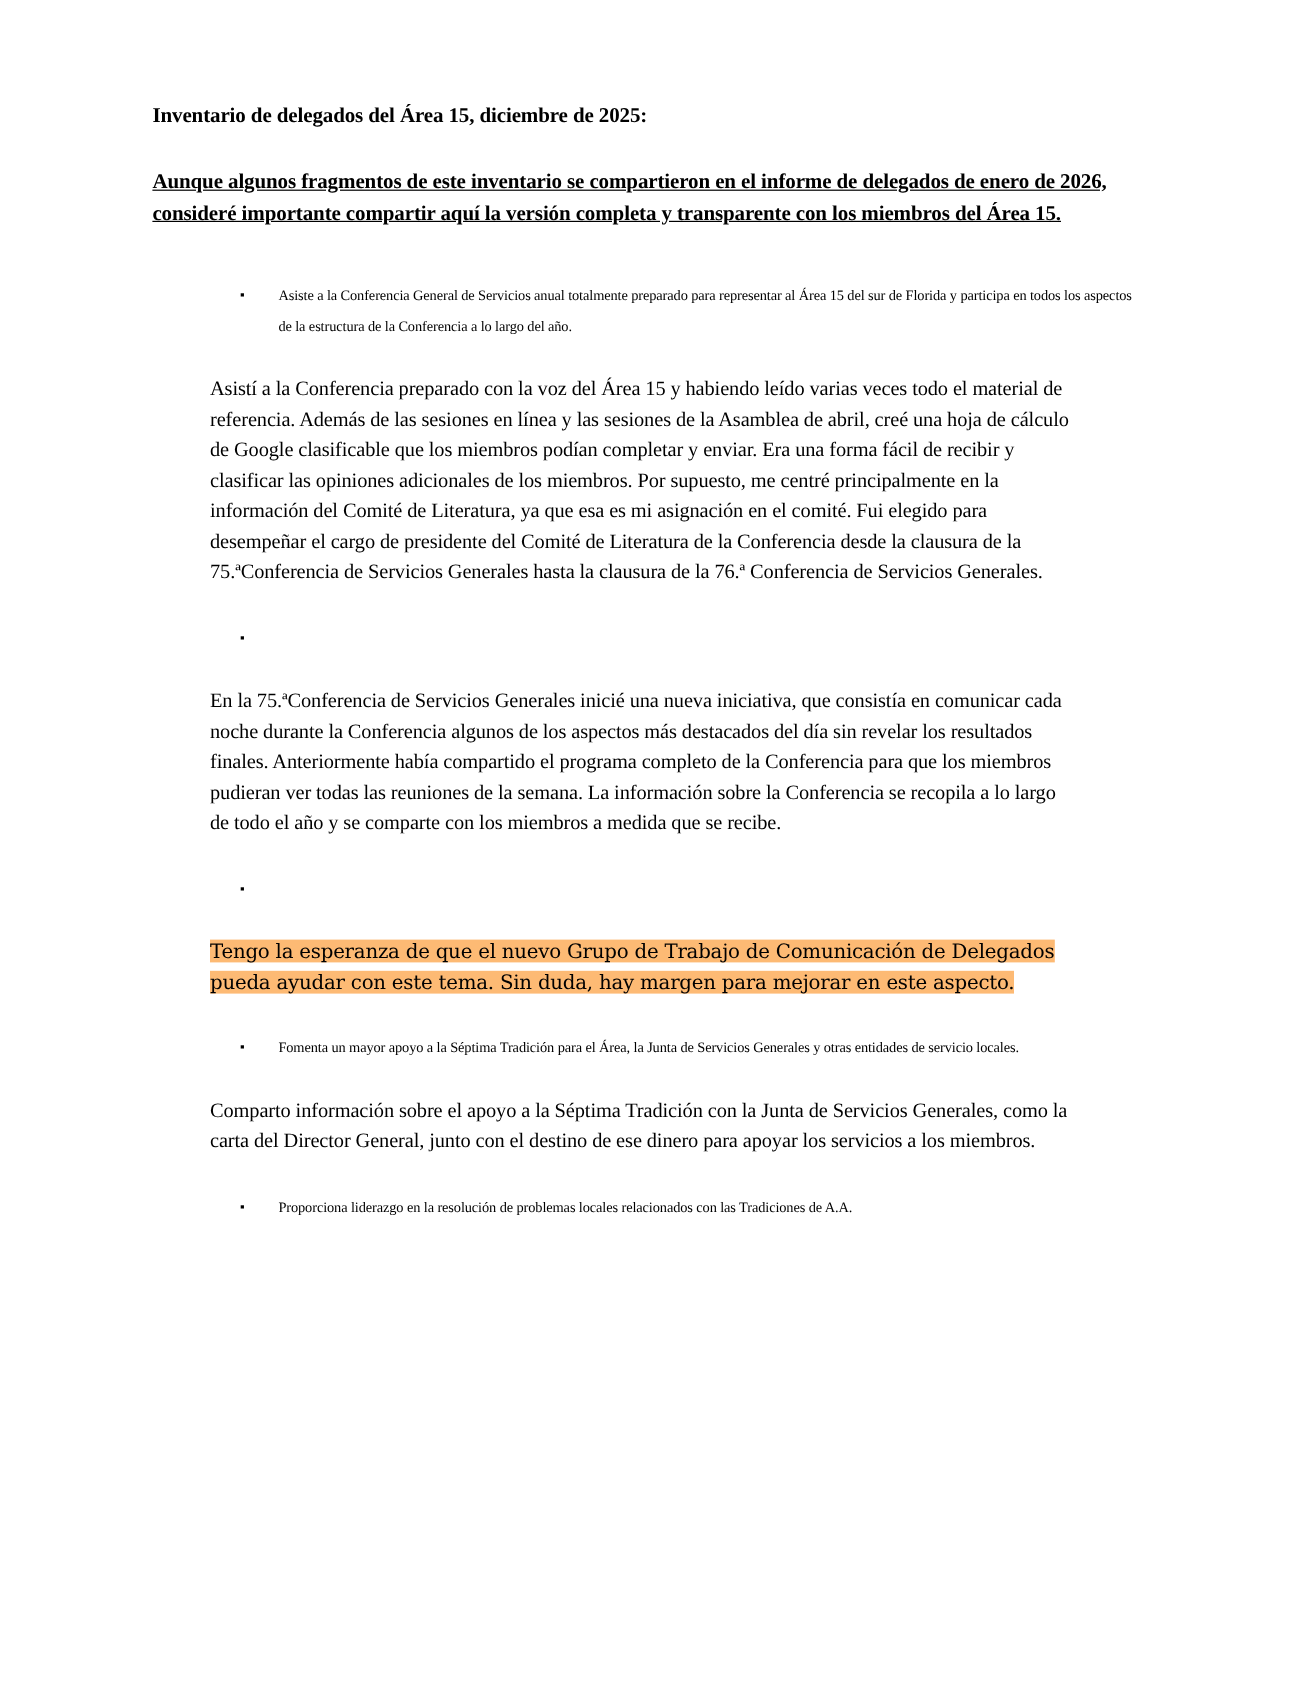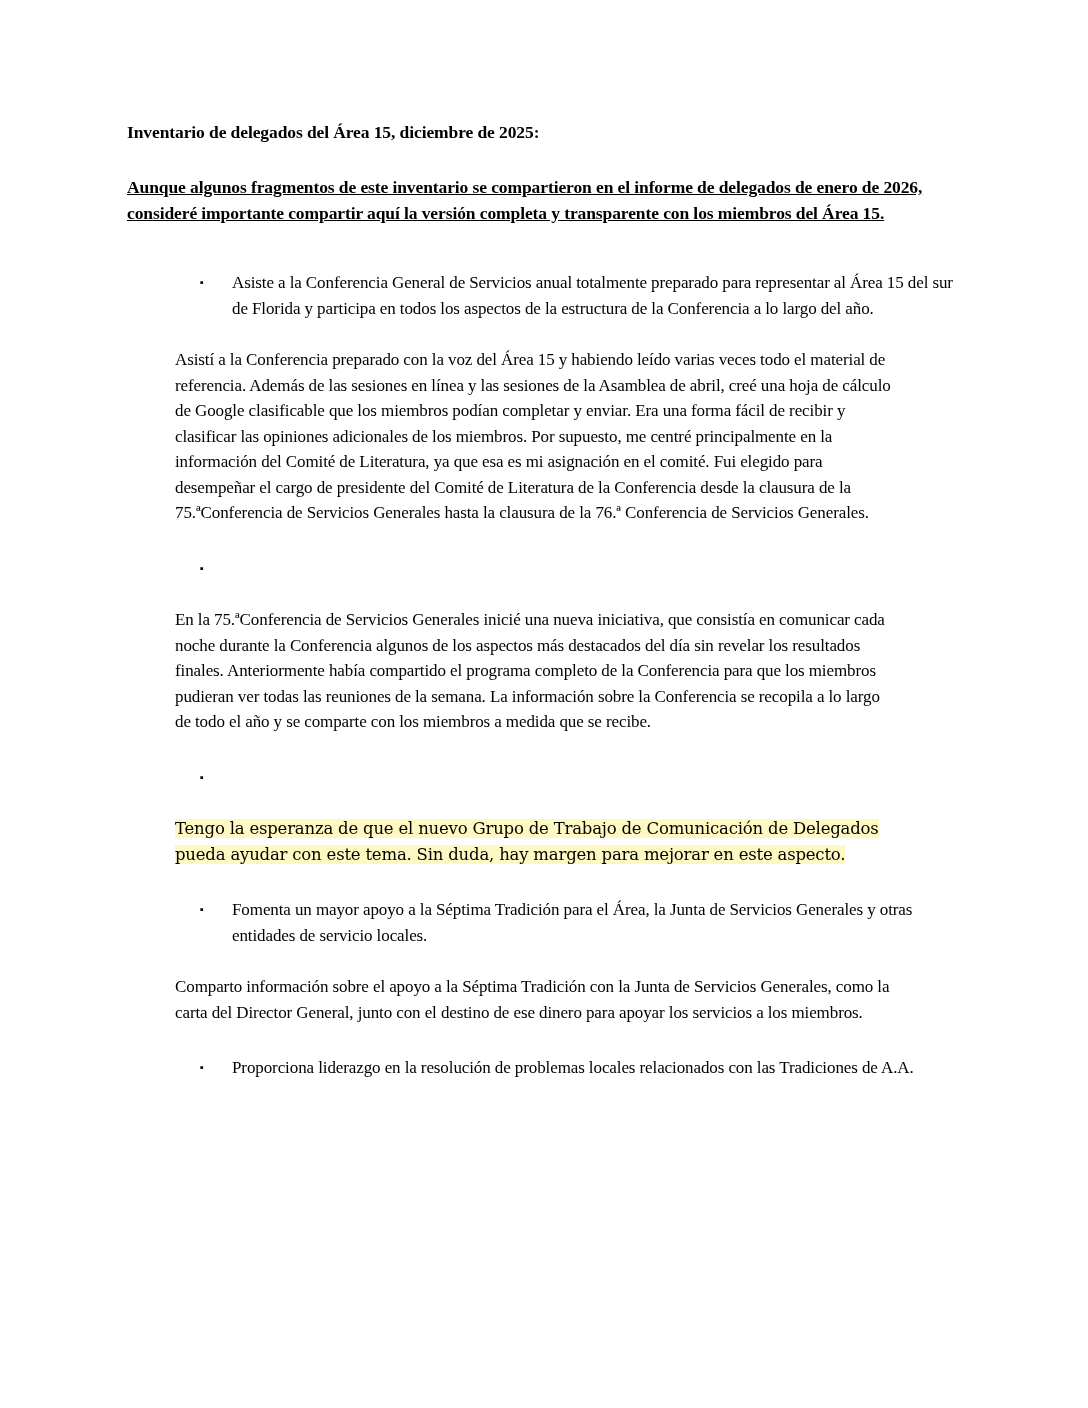--- a/index.html
+++ b/index.html
@@ -15,21 +15,21 @@
     color: #000000;
     -webkit-font-smoothing: antialiased;
   }
   .page {
     position: absolute;
     top: 0;
     left: 0;
     width: 1088px;
     height: 1408px;
     box-sizing: border-box;
-    padding: 120px 130px 0 127px;
+    padding: 84px 130px 0 127px;
   }
   .title {
     margin: 0;
     font-size: 17.5px;
     line-height: 25px;
     font-weight: 700;
     letter-spacing: -0.1px;
   }
   .intro {
     margin: 30px 0 0 0;
@@ -55,37 +55,37 @@
     width: 32px;
     flex: 0 0 32px;
     margin-left: 73px;
     font-size: 11px;
     line-height: 25.5px;
     letter-spacing: 0;
   }
   .li-text {
     display: block;
     width: 723px;
-    font-size: 17px;
+    font-size: 12px;
     line-height: 25.5px;
     letter-spacing: -0.1px;
   }
   .para {
     margin: 0 0 26px 232px;
     width: 723px;
     font-size: 17px;
     line-height: 25.5px;
     letter-spacing: -0.1px;
   }
   .para:last-child {
     margin-bottom: 0;
     margin-left: 48px;
   }
   .highlight {
-    background: #fef9c3;
+    background: #fdba74;
     font-family: "DejaVu Serif", serif;
     font-size: 16.5px;
     line-height: 25.5px;
     letter-spacing: -0.2px;
     box-decoration-break: clone;
     -webkit-box-decoration-break: clone;
   }
 </style>
 </head>
 <body>

